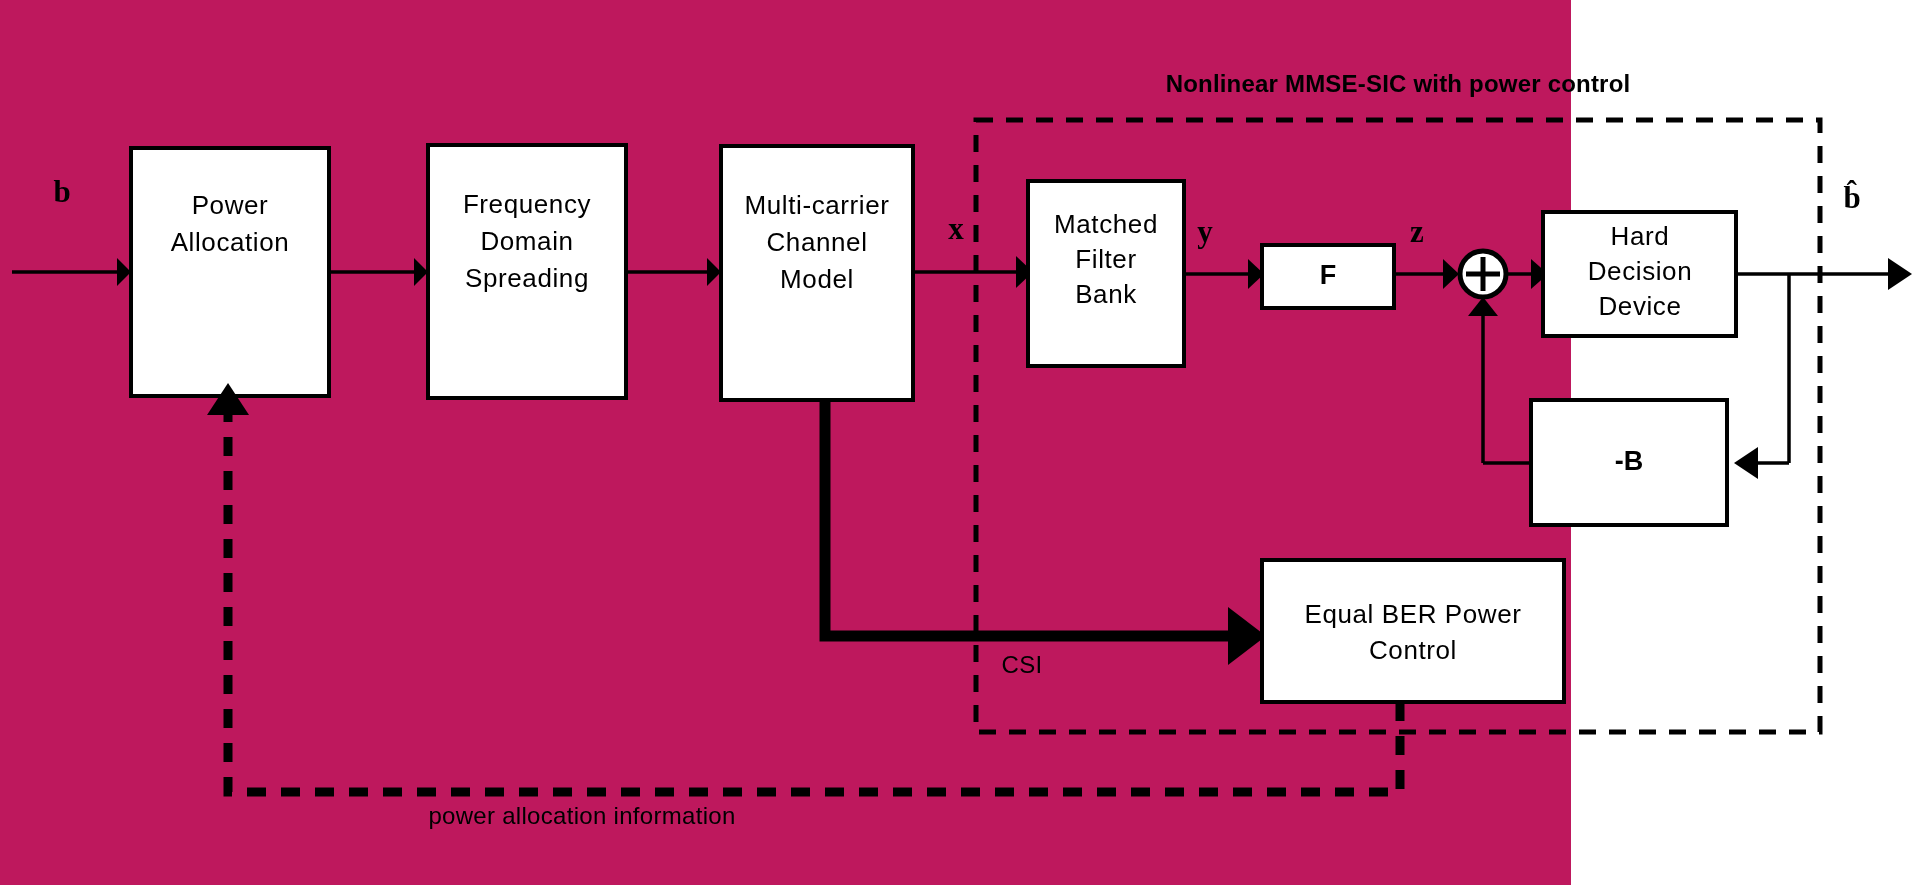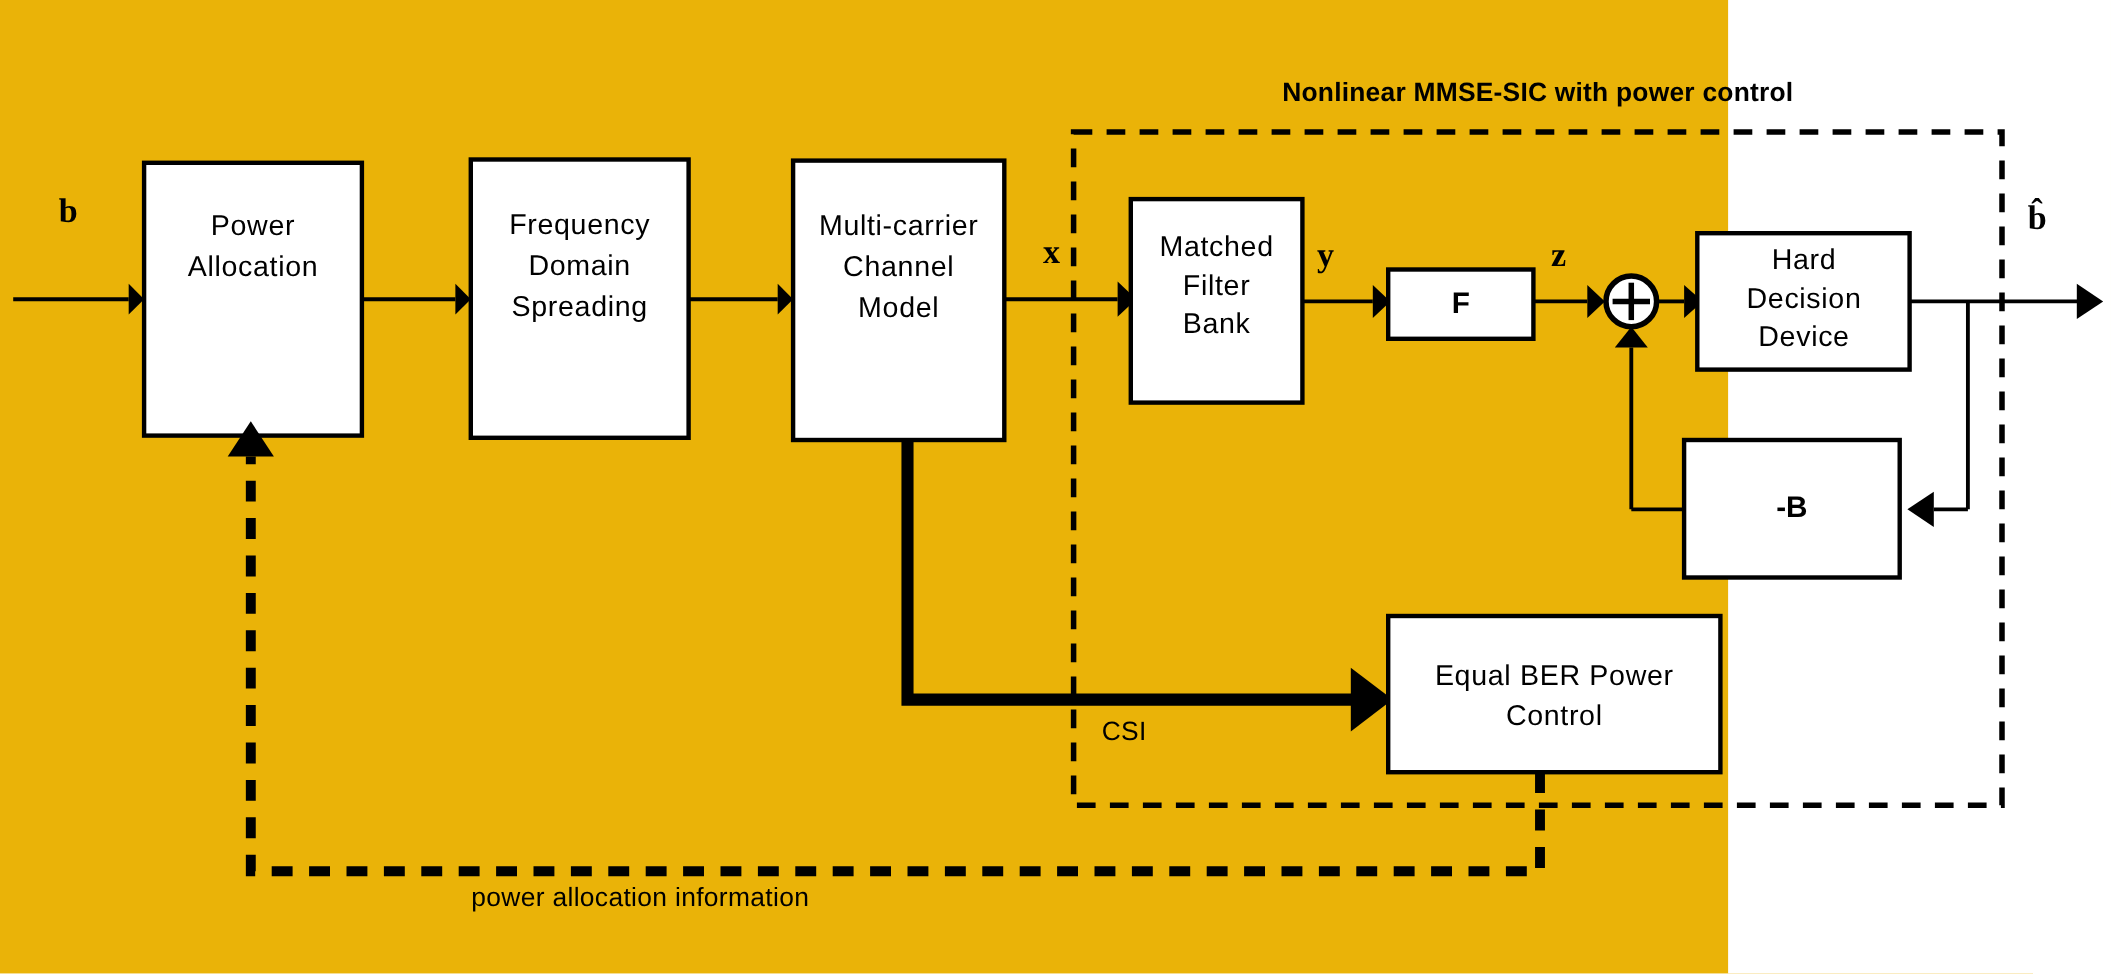--- a/index.html
+++ b/index.html
@@ -10,21 +10,21 @@
   body {
     width: 1919px;
     height: 885px;
     font-family: "Liberation Sans", sans-serif;
     overflow: hidden;
   }
   #diagram-root {
     position: relative;
     width: 1571px;
     height: 885px;
-    background: #eab308;
+    background: #be185d;
   }
   svg.diagram {
     display: block;
     width: 1919px;
     height: 885px;
   }
   .blk {
     fill: #ffffff;
     stroke: #000000;
     stroke-width: 4;

